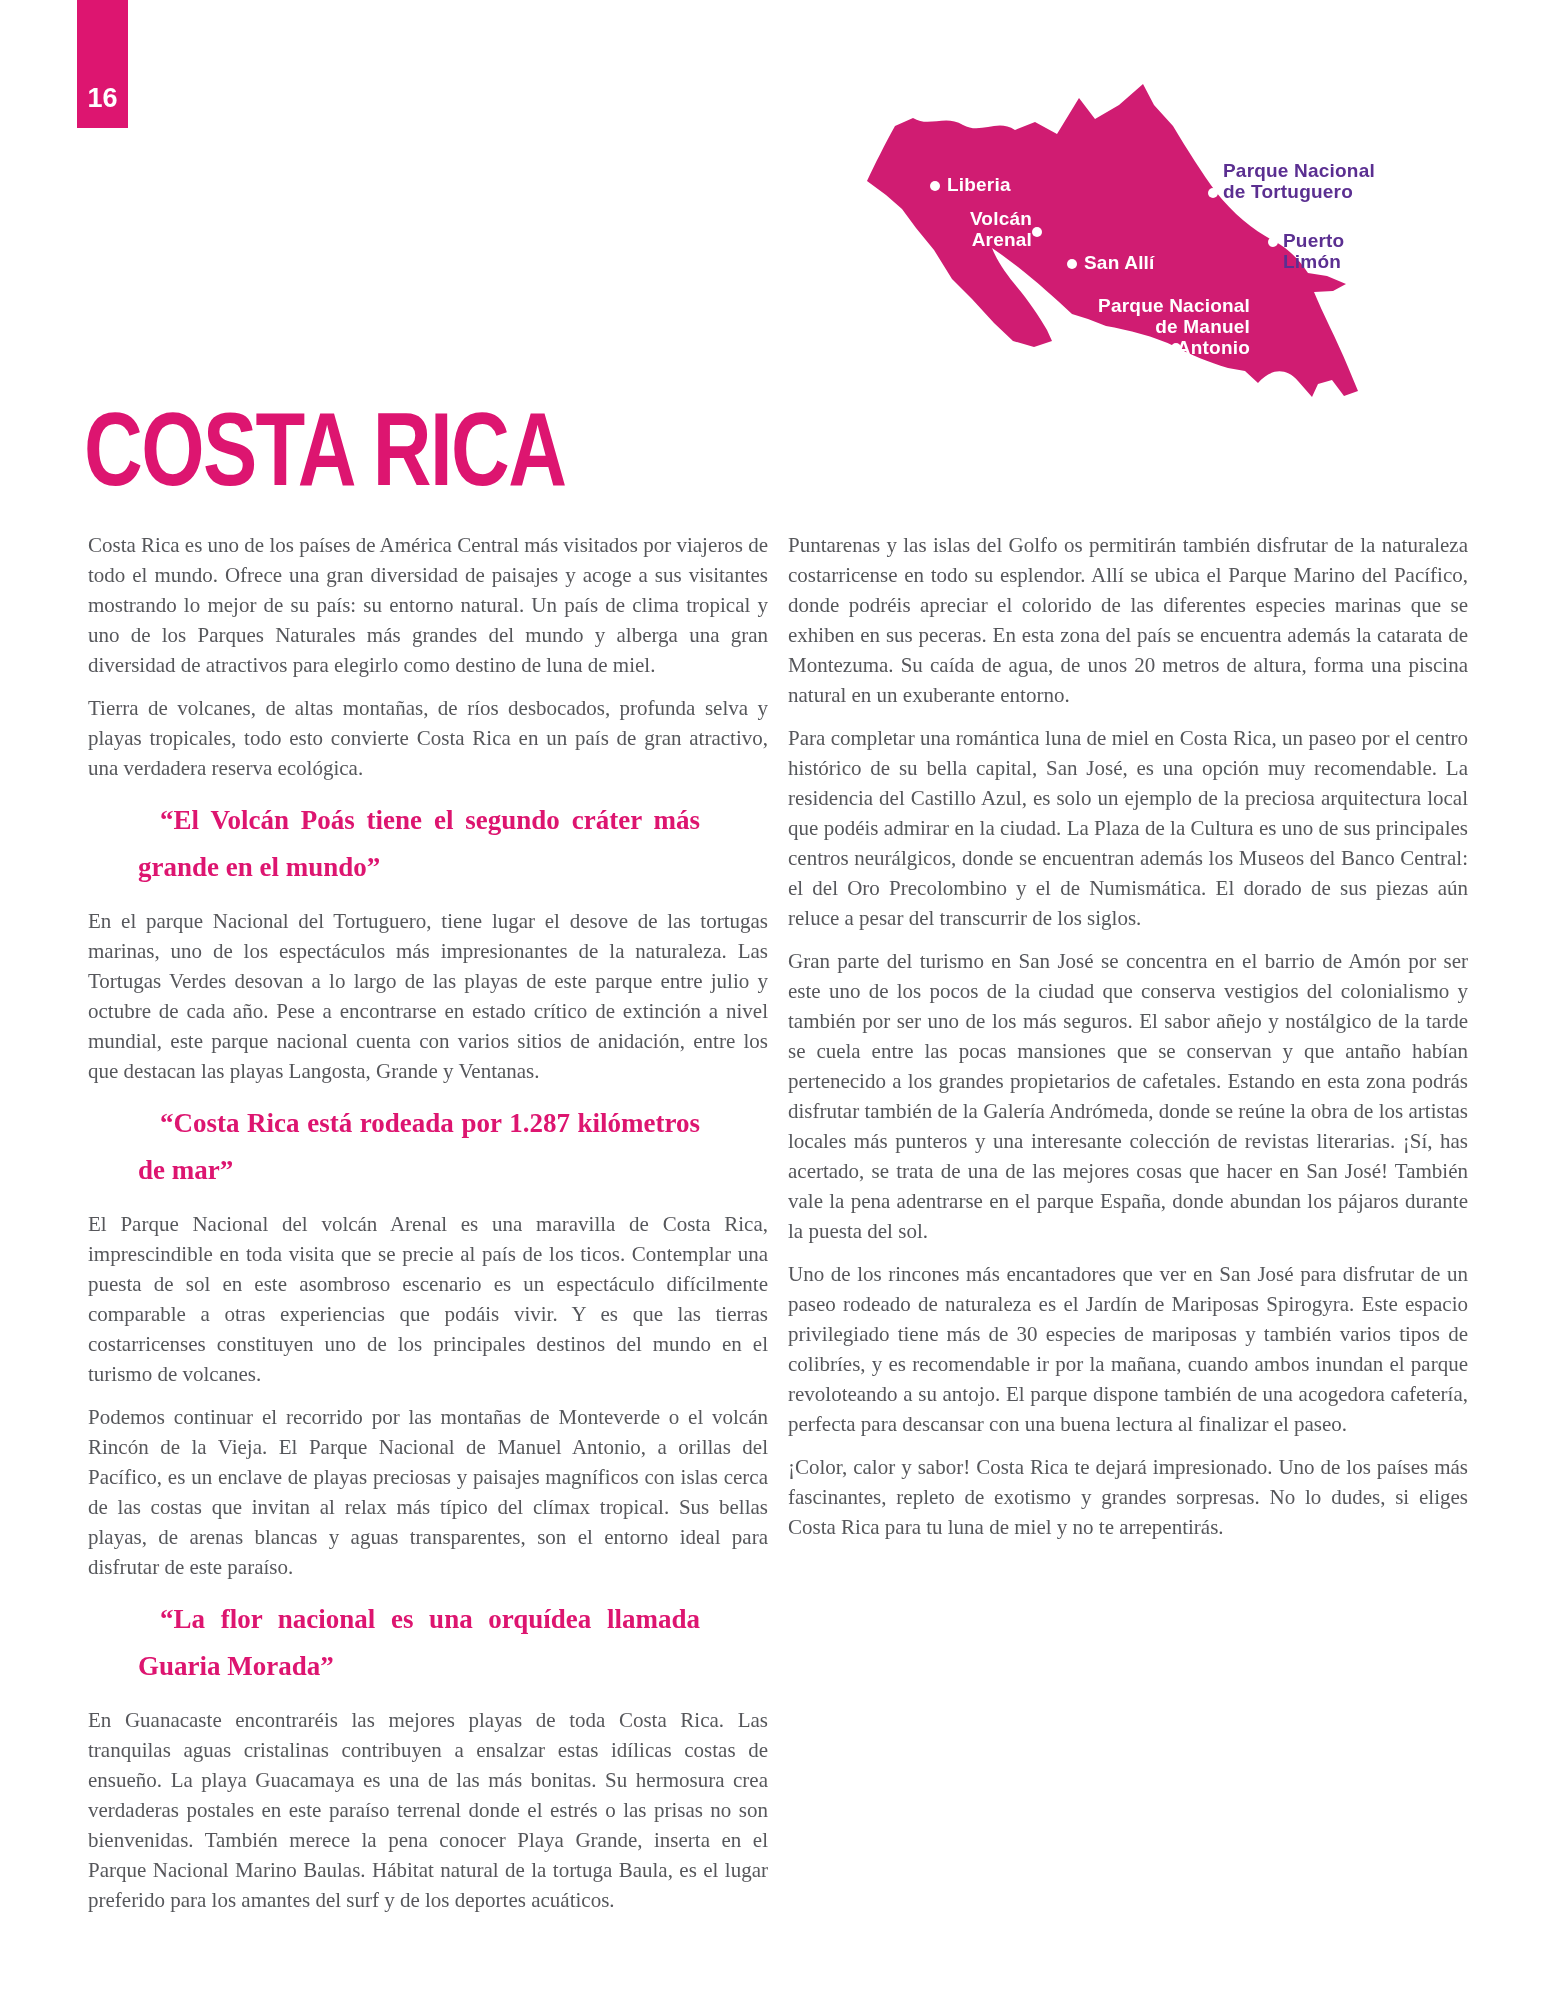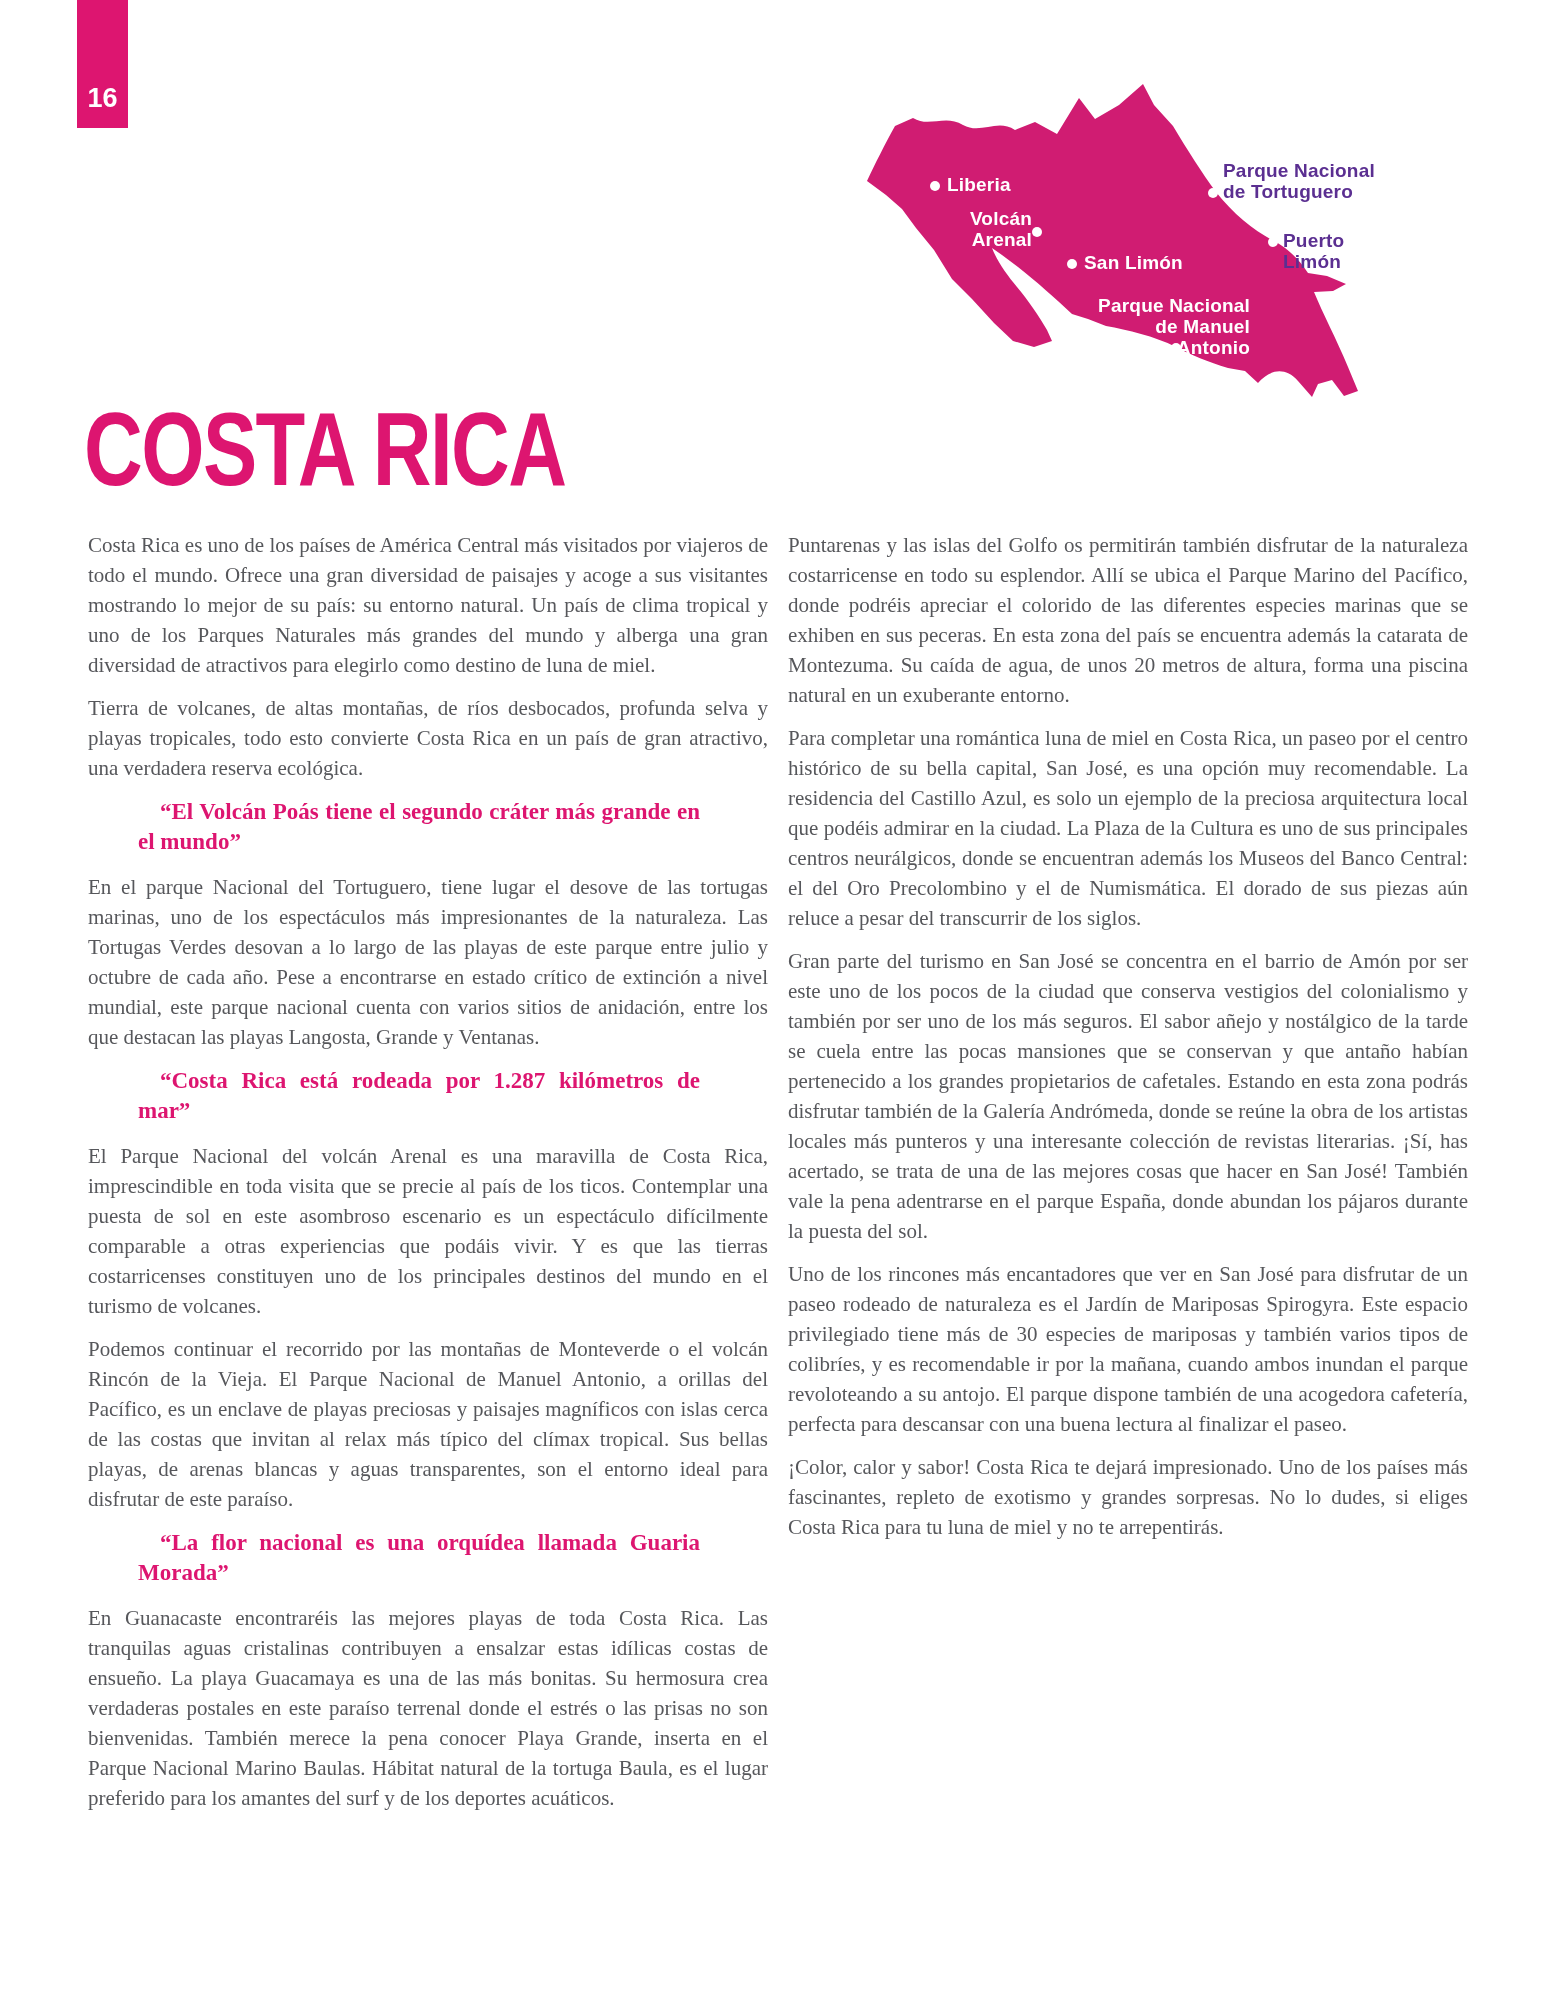--- a/index.html
+++ b/index.html
@@ -54,21 +54,21 @@
     color:var(--body_text);
     font-size:21px;line-height:30px;
     text-align:justify;
     hyphens:none;
   }
   .col p{margin:0 0 13px 0;}
   .col p.quote{
     margin:14px 68px 15px 50px;
     color:var(--accent_pink);
     font-weight:700;
-    font-size:23px;line-height:30px;
+    font-size:27px;line-height:47px;
     text-indent:22px;
     text-align:justify;
   }
 </style>
 </head>
 <body>
 
 <div class="page">
 
   <div class="page-tab">
@@ -131,21 +131,21 @@
       <circle class="map-dot" cx="80" cy="108" r="5"></circle>
       <circle class="map-dot" cx="182" cy="154" r="5"></circle>
       <circle class="map-dot" cx="217" cy="186" r="5"></circle>
       <circle class="map-dot" cx="358" cy="115" r="5"></circle>
       <circle class="map-dot" cx="418" cy="164" r="5"></circle>
       <circle class="map-dot" cx="321" cy="270" r="5"></circle>
     </svg>
     <span class="mlabel white" style="left:92px;top:96px;">Liberia</span>
     <span class="mlabel white right" style="right:343px;top:130px;">Volcán
 Arenal</span>
-    <span class="mlabel white" style="left:229px;top:174px;">San Limón</span>
+    <span class="mlabel white" style="left:229px;top:174px;">San Allí</span>
     <span class="mlabel purple" style="left:368px;top:82px;">Parque Nacional
 de Tortuguero</span>
     <span class="mlabel purple" style="left:428px;top:152px;">Puerto Limón</span>
     <span class="mlabel white right" style="right:125px;top:217px;">Parque Nacional
 de Manuel
 Antonio</span>
   </div>
 
   <h1 class="page-title">COSTA RICA</h1>
 

